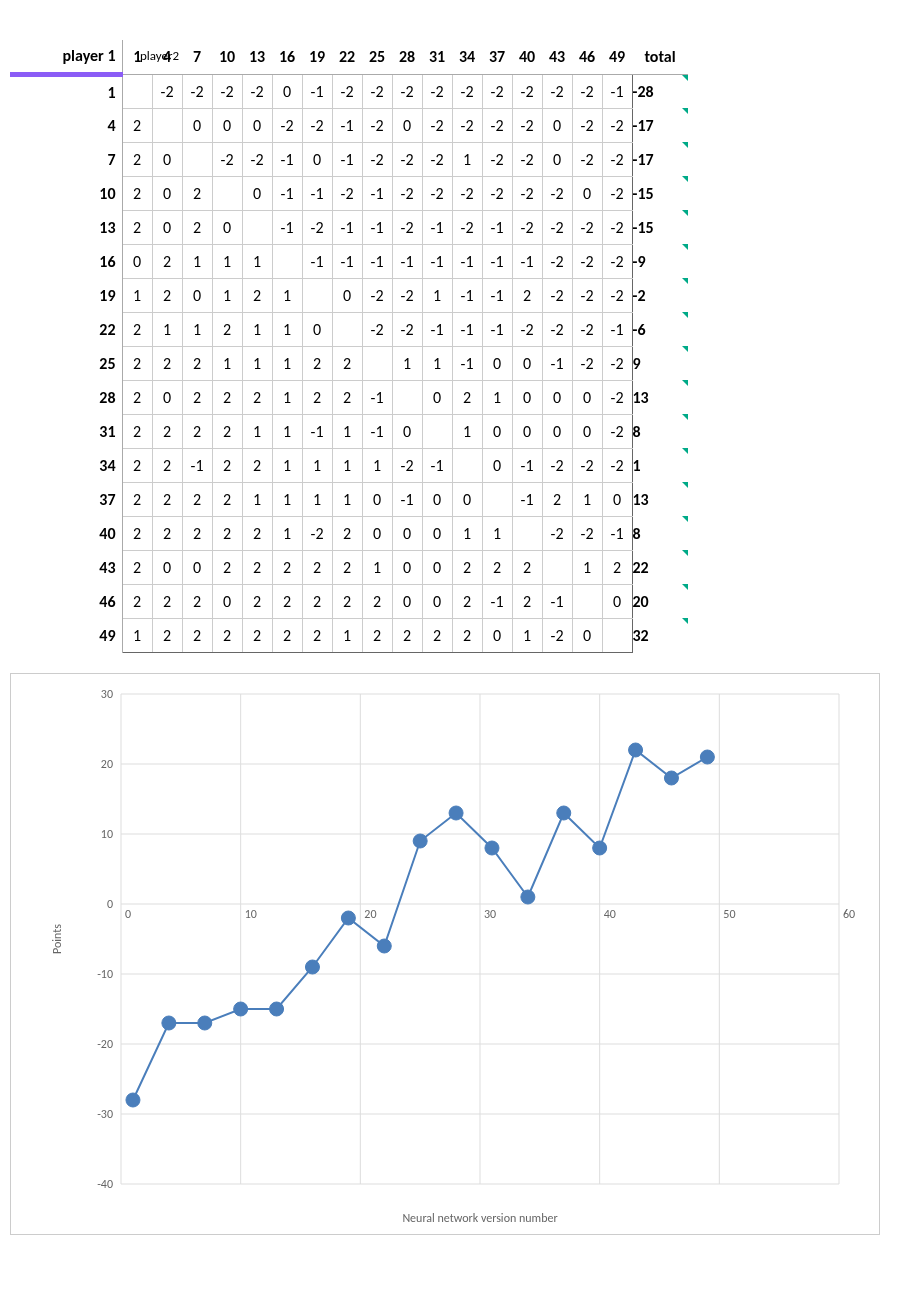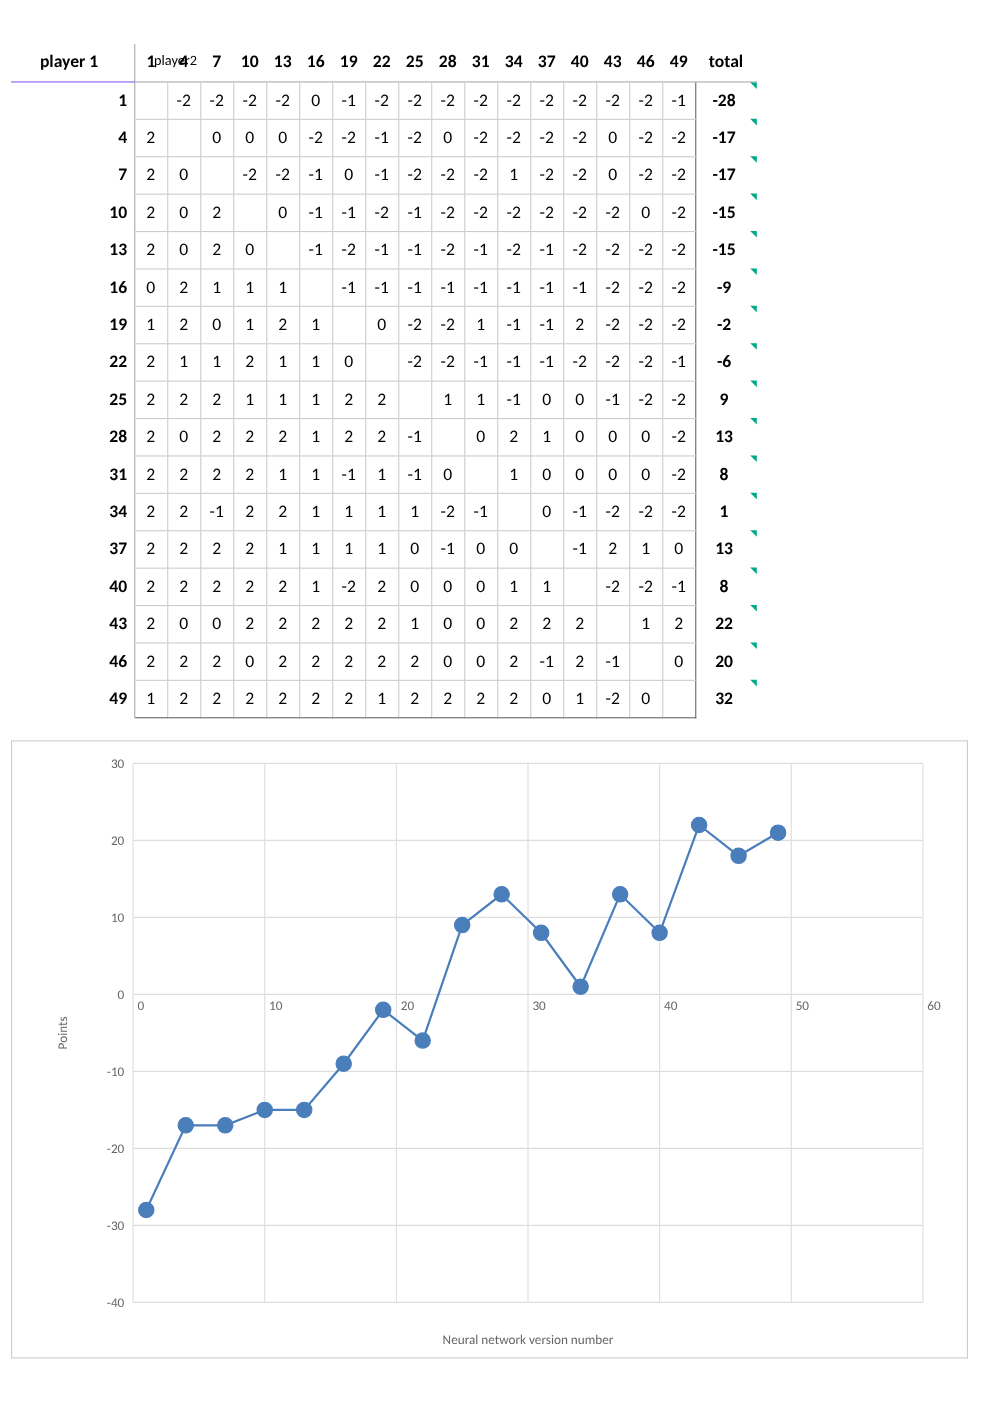--- a/index.html
+++ b/index.html
@@ -42,38 +42,38 @@
   .col-header {
     font-weight: bold;
     width: 30px;
     border-bottom: 1px solid #aaa;
   }
   .col-header.total {
     width: 56px;
     margin-top: 40px;
   }
   .corner {
-    text-align: center;
+    text-align: right;
     padding-right: 6px;
-    border-bottom: 1px solid #8b5cf6;
+    border-bottom: 5px solid #8b5cf6;
     border-right: 1px solid #aaa;
   }
   td.cell {
     width: 30px;
     border-right: 1px solid #ccc;
     border-bottom: 1px solid #ccc;
     position: relative;
   }
   td.cell.last-col {
     border-right: 1px solid #666;
   }
   td.total-cell {
     width: 56px;
     font-weight: bold;
-    text-align: center;
+    text-align: left;
     padding-right: 4px;
     position: relative;
   }
   td.total-cell::before {
     content: "";
     position: absolute;
     top: 0;
     right: 0;
     border-top: 6px solid #0a8;
     border-left: 6px solid transparent;

